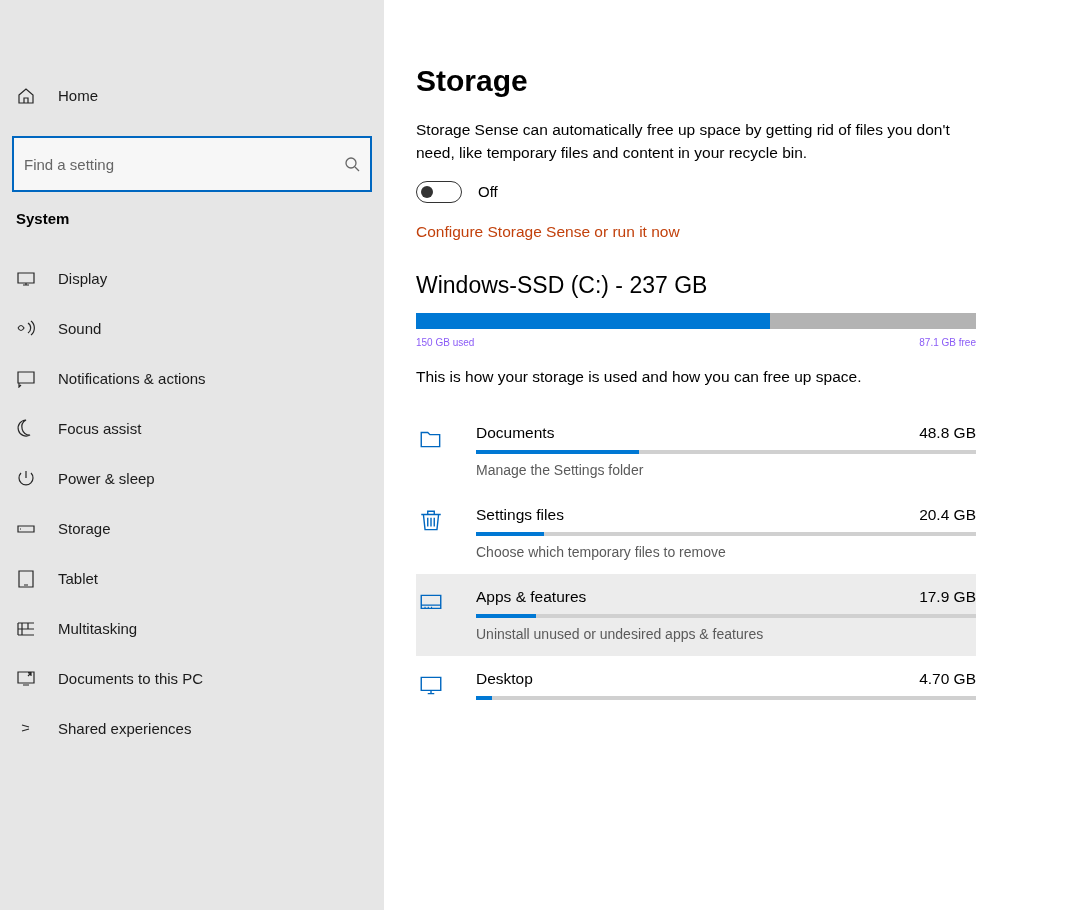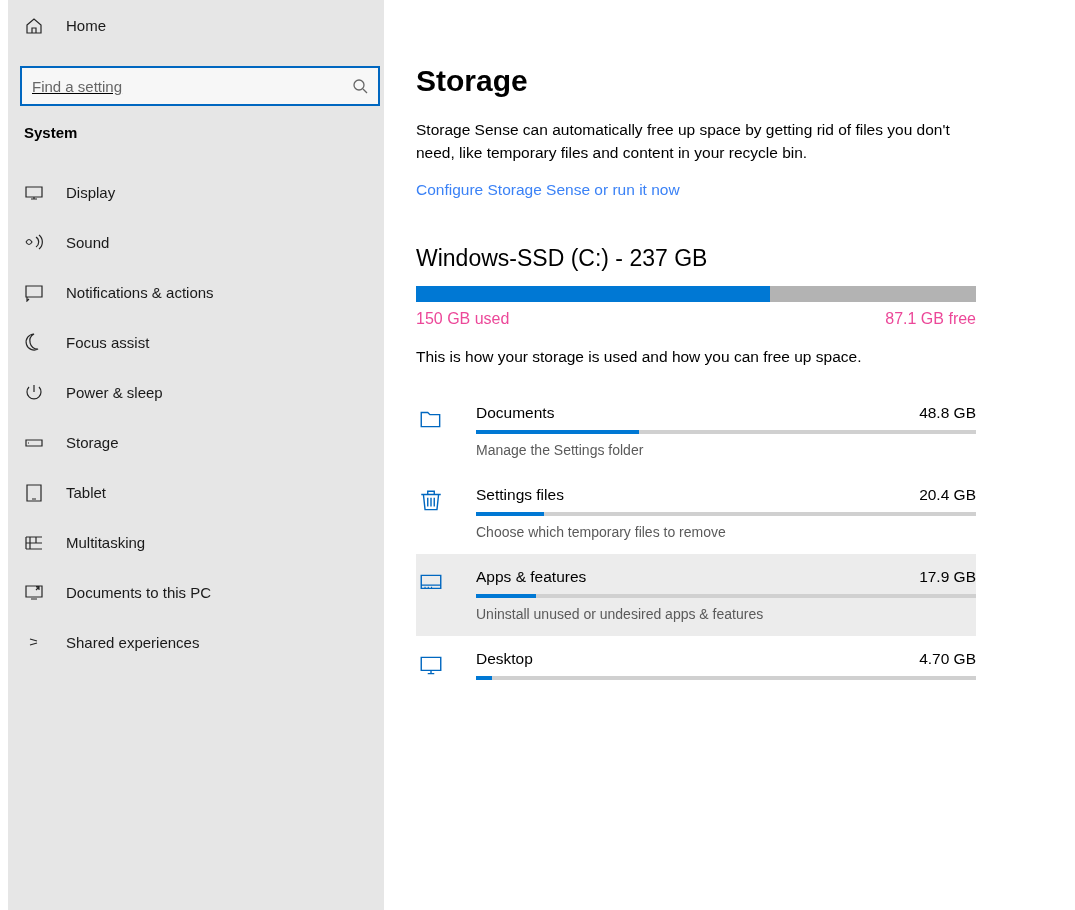--- a/index.html
+++ b/index.html
@@ -26,22 +26,22 @@
   }
   .win-btn {
     width: 46px; height: 32px;
     display: flex; align-items: center; justify-content: center;
     cursor: pointer;
   }
   .win-btn svg { stroke:#1a1a1a; }
 
   
   .sidebar {
-    position: absolute; top: 0; left: 8px; width: 384px; height: 910px;
-    background: #e6e6e6; 
+    position: absolute; top: 0; left: 0; width: 384px; height: 910px;
+    background: #e6e6e6; padding-top: 70px;
   }
   .content {
     position: absolute; top: 0; left: 384px; right: 0; bottom:0;
     background: #fff; padding: 64px 32px 0 32px;
   }
 
   
   .home-row, .nav-item {
     display: flex; align-items: center; gap: 22px;
     height: 50px; padding-left: 16px;
@@ -52,22 +52,22 @@
   .icon-slot { width: 20px; height: 20px; display:flex; align-items:center; justify-content:center; color:#1a1a1a;}
   .icon-slot svg { width:20px; height:20px; stroke:#262626; fill:none; stroke-width:1.2; }
 
   .search-wrap {
     margin: 0 12px 18px 12px;
   }
   .search-box {
     position: relative;
     border: 2px solid #0067c0;
     background: #f7f7f7;
-    height: 40px;
-    display:flex; align-items:center;text-decoration:underline;
+    height: 56px;
+    display:flex; align-items:center;
   }
   .search-box input {
     border: none; outline: none; background: transparent;
     width: 100%; height: 100%;
     padding: 0 34px 0 10px;
     font-size: 15px; color:#444;
   }
   .search-box input::placeholder { color:#666; }
   .search-icon {
     position: absolute; right: 10px; top: 50%; transform: translateY(-50%);
@@ -95,30 +95,30 @@
   .toggle {
     width: 46px; height: 22px; border: 1.6px solid #333; border-radius: 22px;
     position: relative; cursor:pointer;
   }
   .toggle .knob {
     position:absolute; left:4px; top:50%; transform:translateY(-50%);
     width:12px; height:12px; border-radius:50%; background:#333;
   }
   .toggle-label { font-size:15px; }
   .sense-link {
-    color:#3b82f6; font-size:15.5px; cursor:pointer;
-    display:inline-block; margin-bottom: 46px;
+    color:#c2410c; font-size:15.5px; cursor:pointer;
+    display:inline-block; margin-bottom: 31px;
   }
 
   .drive-title { font-size:23px; font-weight:400; margin-bottom:14px; }
   .drive-bar { width:560px; height:16px; background:#b3b3b3; margin-bottom:8px; }
   .drive-bar .fill { height:100%; background:#0078d4; }
   .drive-labels {
     width:560px; display:flex; justify-content:space-between;
-    font-size:16px; color:#ec4899; margin-bottom:20px;
+    font-size:10px; color:#8b5cf6; margin-bottom:20px;
   }
   .usage-desc { font-size:15.5px; margin-bottom:24px; }
 
   .cat-list { width:560px; }
   .cat-item {
     display:flex; align-items:flex-start; gap:30px;
     padding: 14px 0 14px 0;
     cursor:pointer;
   }
   .cat-item.hovered { background:#ececec; padding-left:0; }
@@ -277,20 +277,26 @@
       </div>
     </div>
 </div>
 
 <div class="content">
 
   <div class="page-title">Storage</div>
 
   <div class="sense-desc">Storage Sense can automatically free up space by getting rid of files you don't need, like temporary files and content in your recycle bin.</div>
 
+  <div class="toggle-row">
+    <div class="toggle">
+      <div class="knob"></div>
+    </div>
+    <span class="toggle-label">Off</span>
+  </div>
 
   <div class="sense-link">Configure Storage Sense or run it now</div>
 
   <div class="drive-title">Windows-SSD (C:) - 237 GB</div>
   <div class="drive-bar">
     <div class="fill" id="drive-fill" style="width: 63.3%;"></div>
   </div>
   <div class="drive-labels">
     <span>150 GB used</span>
     <span>87.1 GB free</span>

